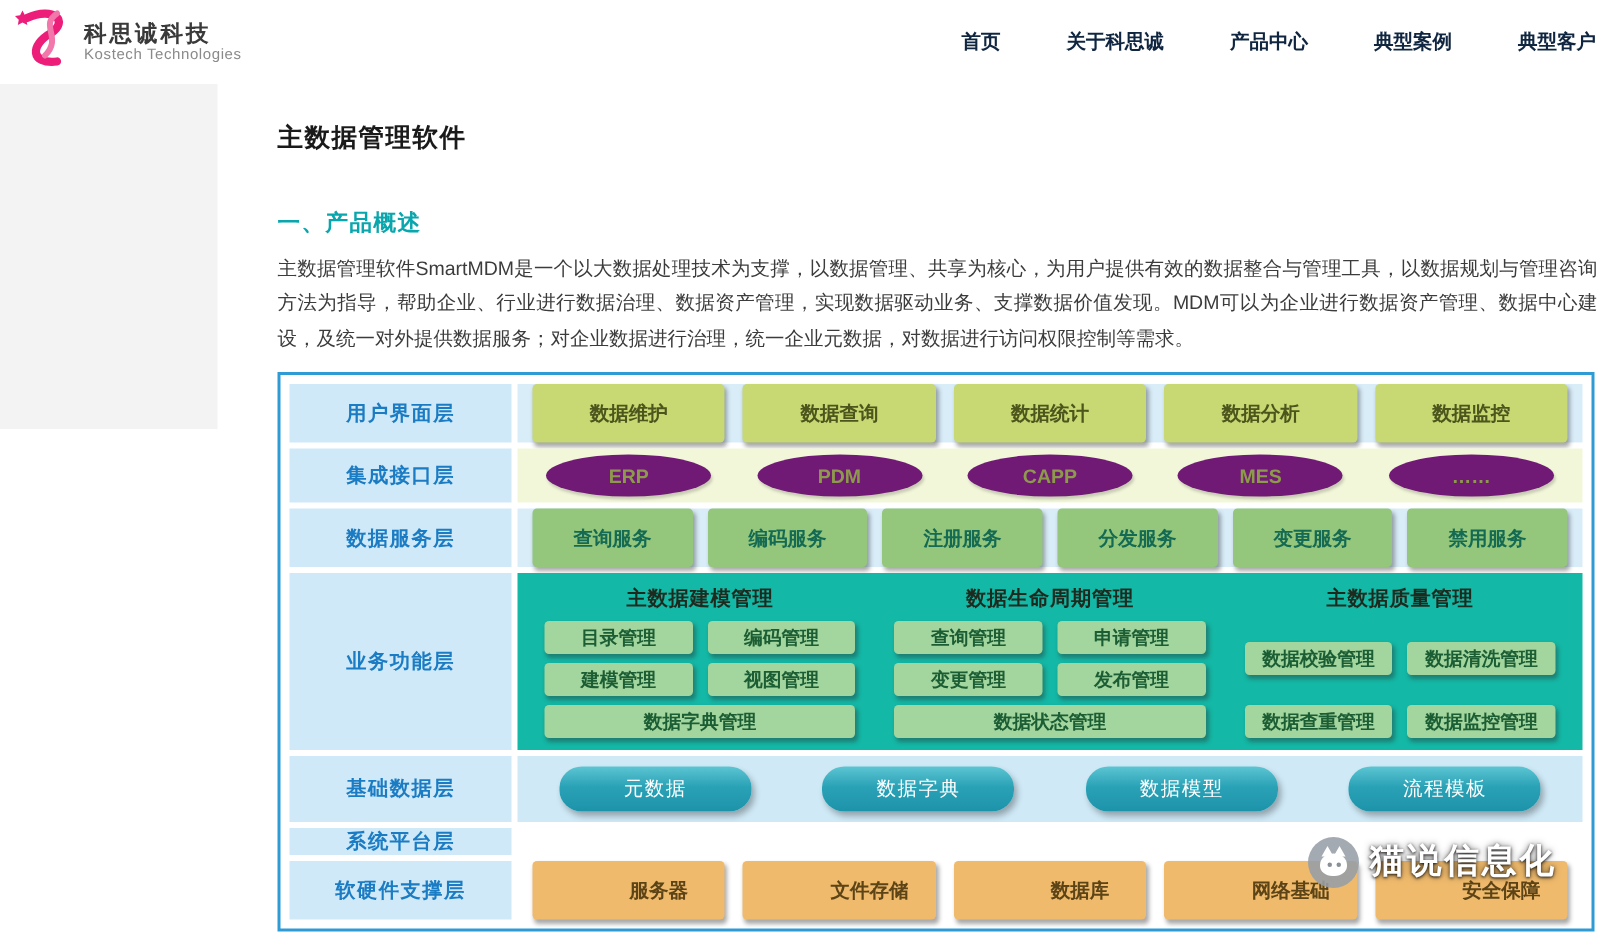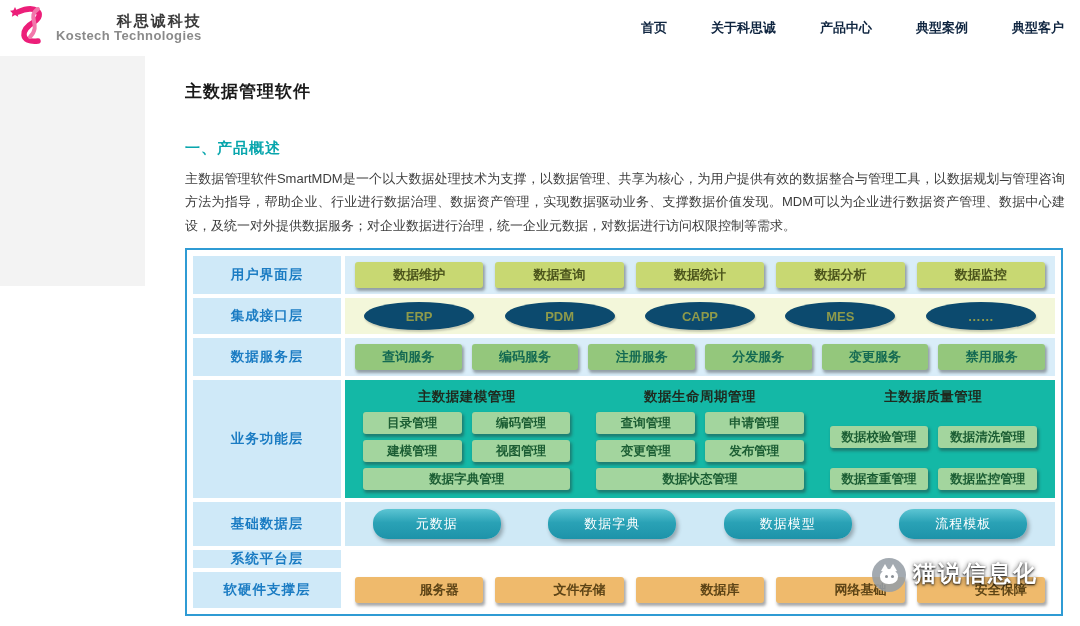--- a/index.html
+++ b/index.html
@@ -3,47 +3,47 @@
 <meta charset="utf-8">
 <style>
   * { box-sizing: border-box; margin: 0; padding: 0; }
   html,body { width:1080px; height:626px; overflow:hidden; background:#fff;
     font-family:"Liberation Sans","DejaVu Sans",sans-serif; }
   body { position:relative; }
 
   
   .site-header { height:56px; display:flex; align-items:center; justify-content:space-between;
     padding:0 10px 0 8px; background:#fff; }
-  .logo { display:flex; align-items:center; gap:6px; cursor:pointer;text-align:right; }
+  .logo { display:flex; align-items:center; gap:6px; cursor:pointer; }
   .logo-text { display:flex; flex-direction:column; line-height:1.15; }
   .logo-title { font-size:15px; font-weight:bold; color:#3a3a3a; letter-spacing:2px; }
-  .logo-subtitle { font-size:13px; color:#8a8a8a; letter-spacing:.4px;font-weight:bold; }
+  .logo-subtitle { font-size:10px; color:#8a8a8a; letter-spacing:.4px; }
   .main-nav { display:flex; gap:44px; padding-right:6px; }
   .nav-item { font-size:13px; font-weight:600; color:#0f2540; cursor:pointer; white-space:nowrap; }
 
   
   .left-panel { position:absolute; left:0; top:56px; width:145px; height:230px; background:#f3f3f3; }
 
   
   .main { margin-left:185px; width:880px; }
   .page-title { margin-top:24px; font-size:17px; font-weight:bold; color:#1a1a1a; letter-spacing:1px; }
   .section-heading { margin-top:36px; font-size:15px; font-weight:bold; color:#09a6ad; letter-spacing:1px; }
   .overview { margin-top:9px; font-size:13px; color:#3c3c3c; line-height:1.8; text-align:justify; }
 
   
   .diagram { margin-top:11px; width:878px; border:2px solid #2f9bd4; background:#fff; padding:6px; }
   .layer-row { display:flex; gap:4px; margin-bottom:4px; }
   .layer-row:last-child { margin-bottom:0; }
   .layer-label { flex:0 0 148px; background:#cfe9f8; color:#1b7cc3; font-weight:bold; font-size:13.5px;
     display:flex; align-items:center; justify-content:center; letter-spacing:1px; }
   .layer-content { flex:1; display:flex; align-items:center; gap:12px; padding:0 10px; }
 
-  .pill { flex:1; height:26px; border-radius:3px; display:flex; align-items:center; justify-content:center;
+  .pill { flex:1; height:39px; border-radius:3px; display:flex; align-items:center; justify-content:center;
     font-size:13px; font-weight:600; box-shadow:1.5px 2.5px 3px rgba(40,40,40,.4); white-space:nowrap; }
-  .ellipse { flex:0 0 110px; height:28px; border-radius:50%; background:#0c4a6e; color:#8e9a4b;
+  .ellipse { flex:0 0 110px; height:28px; border-radius:50%; background:#701a75; color:#8e9a4b;
     display:flex; align-items:center; justify-content:center; font-size:13px; font-weight:600;
     box-shadow:1px 2px 2px rgba(0,0,0,.18); }
   .cylinder { flex:0 0 128px; height:30px; border-radius:15px / 14px; color:#fff;
     background:linear-gradient(180deg,#5cc5d3 0%,#2aa2b6 45%,#1d93a9 100%);
     display:flex; align-items:center; justify-content:center; font-size:13px;
     box-shadow:2px 3px 4px rgba(0,0,0,.3); letter-spacing:1px; }
 
   .row-ui .layer-content { background:#d9edf9; min-height:38px; }
   .row-ui .pill { background:#c8d872; color:#4c551c; }
   .row-integration .layer-content { background:#f3f7da; min-height:36px; justify-content:space-around; }

